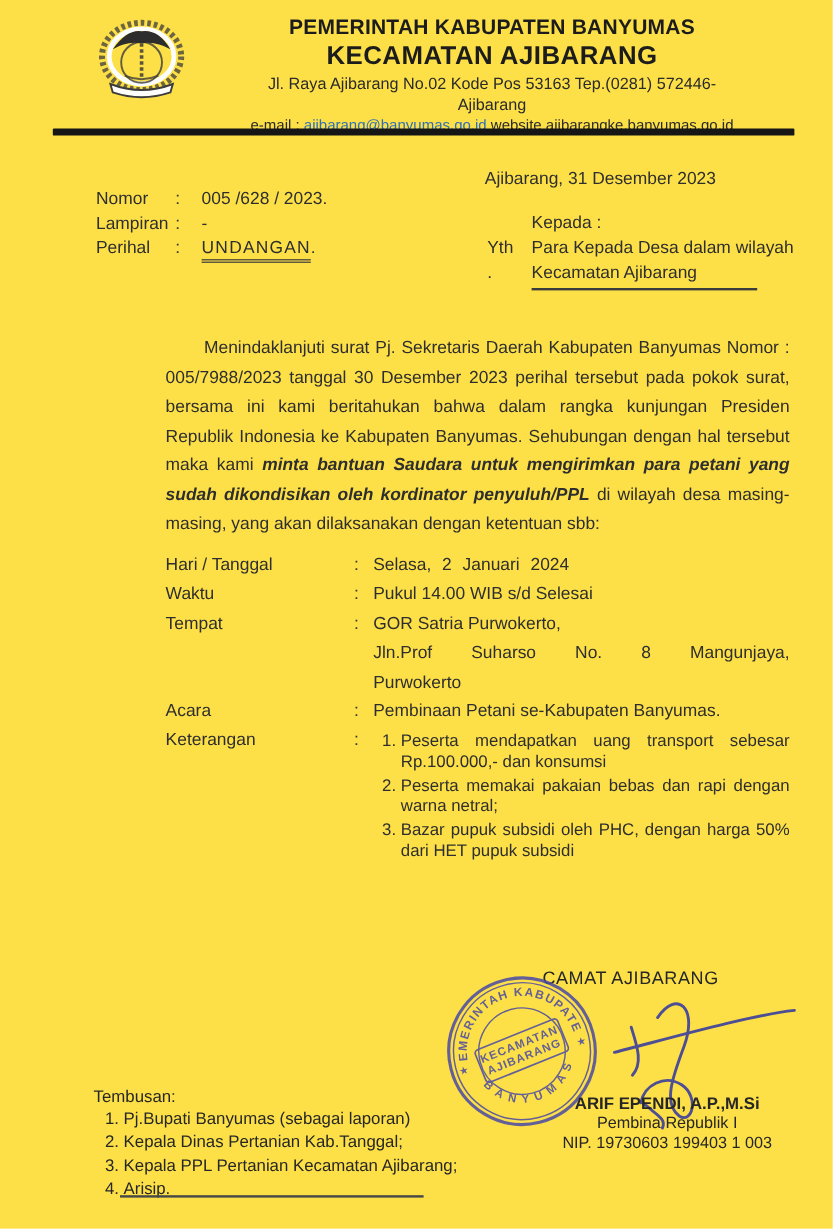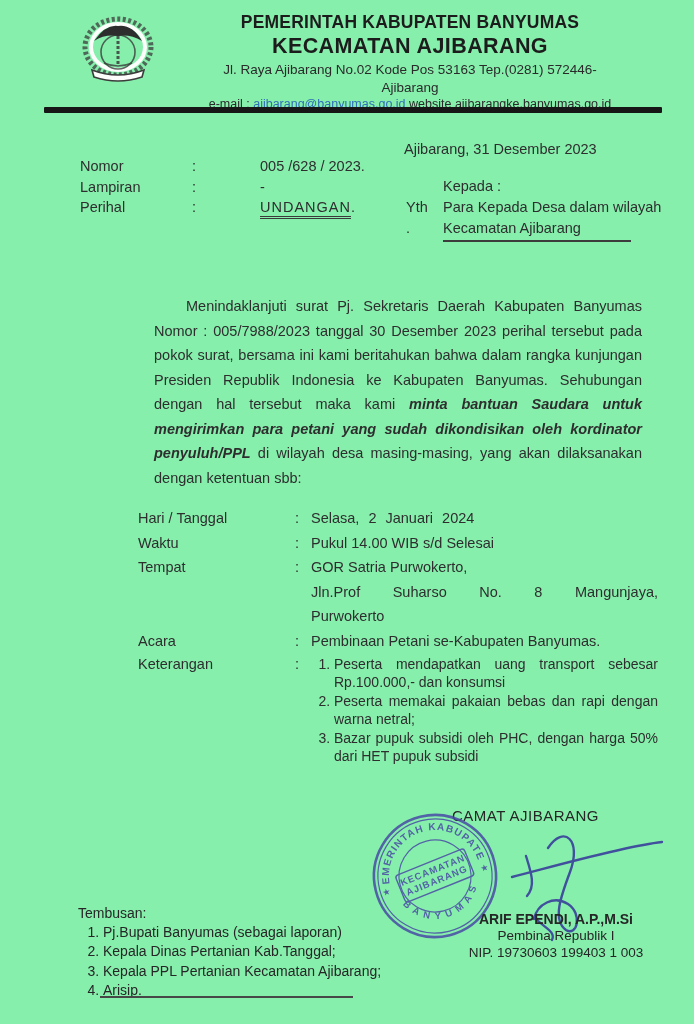--- a/index.html
+++ b/index.html
@@ -1,44 +1,44 @@
 <!DOCTYPE html>
 <html><head>
 <meta charset="utf-8">
 <style>
   html,body{margin:0;padding:0;background:#ffffff;}
   .page{
     position:relative;width:694px;height:1024px;overflow:hidden;
-    background:#86efac;
+    background:#fde047;
     font-family:"Liberation Sans", sans-serif;
     color:#2e2e2e;
   }
   
   .logo{position:absolute;left:74px;top:14px;width:88px;height:72px;}
   .header-text{position:absolute;left:160px;top:12px;width:500px;text-align:center;color:#1c1c1c;}
   .h-line1{font-size:17.5px;font-weight:700;letter-spacing:.2px;}
   .h-line2{font-size:21.5px;font-weight:700;letter-spacing:.4px;margin-top:1px;}
   .h-addr{font-size:13.5px;margin-top:3px;color:#2a2a2a;}
   .h-email{font-size:12.5px;margin-top:2px;color:#2a2a2a;}
   .email-link{color:#2e6fb7;text-decoration:underline;cursor:pointer;}
   .rule{position:absolute;left:44px;top:107px;width:618px;height:6px;background:#161616;border-radius:1px;}
 
   
   .meta{position:absolute;left:80px;top:156px;font-size:14.5px;}
-  .meta-row{display:grid;grid-template-columns:66px 22px auto;line-height:20.5px;gap:46px;}
+  .meta-row{display:grid;grid-template-columns:66px 22px auto;line-height:20.5px;}
   .undangan{letter-spacing:1px;border-bottom:3px double #3a3a3a;padding-bottom:1px;}
   .dateline{position:absolute;left:404px;top:141px;font-size:14.5px;}
   .kepada{position:absolute;left:406px;top:176px;font-size:14.5px;line-height:21px;}
   .kepada .k-head{margin-left:37px;}
   .yth-grid{display:grid;grid-template-columns:37px auto;}
   .rcpt-underline{display:inline-block;min-width:188px;border-bottom:2px solid #3c3c3c;padding-bottom:1px;}
 
   
   .body-block{position:absolute;left:138px;top:278px;width:520px;font-size:14.5px;}
-  .para{margin:16px;text-align:justify;text-indent:32px;line-height:24.5px;}
+  .para{margin:0;text-align:justify;text-indent:32px;line-height:24.5px;}
   .bold-ital{font-weight:700;font-style:italic;}
   .details{margin-top:9px;}
   .d-row{display:grid;grid-template-columns:157px 16px 1fr;line-height:24.5px;}
   .d-row .colon{text-align:left;}
   .spread{text-align-last:justify;}
   .ws{word-spacing:5px;}
   .ket-row{display:grid;grid-template-columns:157px 16px 1fr;margin-top:3px;}
   .ket-list{margin:0;padding-left:23px;line-height:17.5px;font-size:14px;text-align:justify;}
   .ket-list li{margin:0 0 2px 0;}
   .closing{margin-top:21px;}

